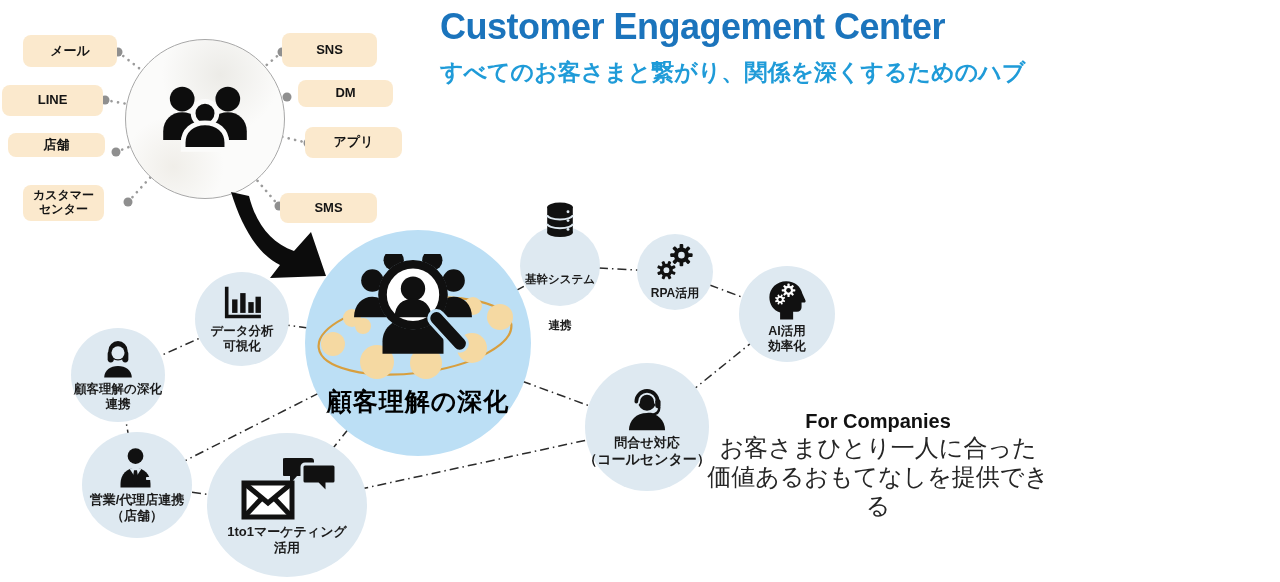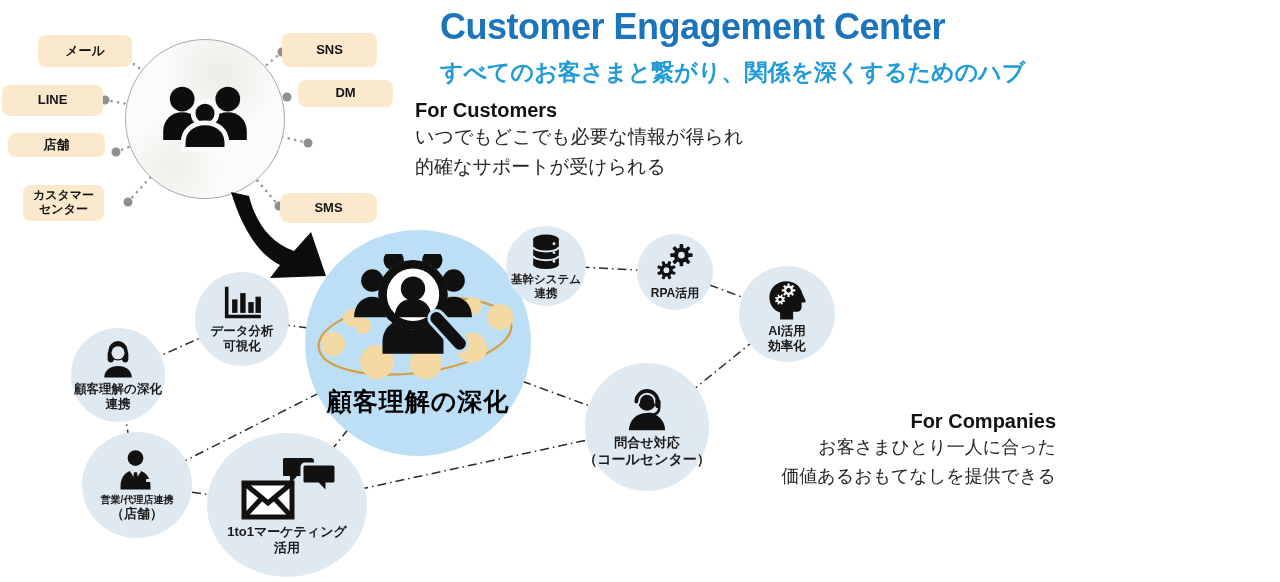--- a/index.html
+++ b/index.html
@@ -33,23 +33,23 @@
   
   .headline{position:absolute;left:440px;top:6px;width:536px;text-align:left;z-index:4;}
   .headline .title{font-size:36px;font-weight:700;color:var(--title-blue,#1b74bc);letter-spacing:-0.5px;white-space:nowrap;}
   .headline .subtitle{margin-top:9px;font-size:23px;font-weight:700;color:var(--subtitle-blue,#1f9bd8);white-space:nowrap;}
 
   .for-customers{position:absolute;left:415px;top:99px;z-index:4;text-align:left;}
   .for-customers .heading{font-size:20px;font-weight:700;color:#111;}
   .for-customers .body-line{font-size:19px;color:#262626;line-height:30px;}
   .for-customers .body-line:first-of-type{margin-top:5px;}
 
-  .for-companies{position:absolute;left:700px;top:410px;width:356px;z-index:4;text-align:right;}
+  .for-companies{position:absolute;left:700px;top:410px;width:356px;z-index:4;text-align:center;}
   .for-companies .heading{font-size:20px;font-weight:700;color:#111;}
-  .for-companies .body-line{font-size:18px;color:#262626;line-height:29px;}
+  .for-companies .body-line{font-size:24px;color:#262626;line-height:29px;}
   .for-companies .body-line:first-of-type{margin-top:5px;}
 
   
   .hub-circle{
     position:absolute;left:305px;top:230px;width:226px;height:226px;border-radius:50%;
     background:var(--hub-blue,#bcdff5);z-index:2;
   }
   .hub-orbit{position:absolute;left:0;top:0;width:226px;height:226px;}
   .hub-icon{position:absolute;left:47px;top:24px;width:122px;height:110px;}
   .hub-label{
@@ -134,53 +134,51 @@
           <circle cx="74" cy="19" r="13"></circle>
           <path d="M6,62 v-9 c0,-12 9,-20 20,-20 s20,8 20,20 v9 z"></path>
           <path d="M54,62 v-9 c0,-12 9,-20 20,-20 s20,8 20,20 v9 z"></path>
           <circle cx="50" cy="34" r="12.5" stroke="#fbfbfa" stroke-width="5"></circle>
           <path d="M27,72 v-7 c0,-13 10,-21 23,-21 s23,8 23,21 v7 z" stroke="#fbfbfa" stroke-width="5"></path>
         </g>
       </svg>
     </span>
   </div>
 
-  <div class="channel-box" style="left:38px;top:35px;width:94px;height:32px;">
+  <div class="channel-box" style="left:23px;top:35px;width:94px;height:32px;">
       <span>メール</span>
     </div>
   <div class="channel-box" style="left:2px;top:85px;width:101px;height:31px;">
       <span>LINE</span>
     </div>
   <div class="channel-box" style="left:8px;top:133px;width:97px;height:24px;">
       <span>店舗</span>
     </div>
   <div class="channel-box" style="left:23px;top:185px;width:81px;height:36px;font-size:12px;">
     <span>カスタマー</span>
     <span>センター</span>
   </div>
   <div class="channel-box" style="left:282px;top:33px;width:95px;height:34px;">
       <span>SNS</span>
     </div>
   <div class="channel-box" style="left:298px;top:80px;width:95px;height:27px;">
       <span>DM</span>
     </div>
-  <div class="channel-box" style="left:280px;top:193px;width:97px;height:30px;border-radius:9px;">
+  <div class="channel-box" style="left:305px;top:127px;width:97px;height:31px;">
+      <span>アプリ</span>
+    </div>
+  <div class="channel-box" style="left:280px;top:193px;width:97px;height:30px;">
       <span>SMS</span>
     </div>
 
   <div class="headline">
     <div class="title">Customer Engagement Center</div>
     <div class="subtitle">すべてのお客さまと繋がり、関係を深くするためのハブ</div>
   </div>
 
-  <div class="for-customers">
-    <div class="heading">For Customers</div>
-    <div class="body-line">いつでもどこでも必要な情報が得られ</div>
-    <div class="body-line">的確なサポートが受けられる</div>
-  </div>
 
   <div class="for-companies">
     <div class="heading">For Companies</div>
     <div class="body-line">お客さまひとり一人に合った</div>
     <div class="body-line">価値あるおもてなしを提供できる</div>
   </div>
 
   <div class="hub-circle">
     <svg class="hub-orbit" viewBox="0 0 226 226">
       <ellipse cx="110" cy="106" rx="97" ry="37" fill="none" stroke="var(--ring-orange,#d89f3e)" stroke-width="2.2" transform="rotate(-7 110 106)"></ellipse>
@@ -255,21 +253,21 @@
       <svg width="46" height="42" viewBox="0 0 60 56">
         <g fill="#111">
           <circle cx="28" cy="12" r="10.5"></circle>
           <path d="M8,54 v-5 c0,-13 9,-21 20,-21 s20,8 20,21 v5 z"></path>
         </g>
         <path d="M20,29 L28,41 L36,29 L28,27 Z" fill="#dee9f1"></path>
         <path d="M26,31 h4 l2,13 -4,7 -4,-7 z" fill="#111"></path>
         <rect x="42" y="40" width="8" height="4" rx="1" fill="#dee9f1"></rect>
       </svg>
     </span>
-    <div class="node-line" style="font-size:10px;">営業/代理店連携</div>
+    <div class="node-line" style="font-size:13px;">営業/代理店連携</div>
     <div class="node-line" style="font-size:13px;">（店舗）</div>
   </div>
 
   <div class="node" style="left:207px;top:433px;width:160px;height:144px;">
     <span class="duo-icon">
       <span class="envelope">
         <svg width="54" height="40" viewBox="0 0 54 40">
           <rect x="3" y="3" width="48" height="34" fill="#fff" stroke="#111" stroke-width="5"></rect>
           <path d="M3,3 L27,23 L51,3" fill="none" stroke="#111" stroke-width="5"></path>
           <path d="M3,37 L20,19 M51,37 L34,19" fill="none" stroke="#111" stroke-width="5"></path>
@@ -281,21 +279,21 @@
             <path d="M2,4 h26 a3,3 0 0 1 3,3 v12 a3,3 0 0 1 -3,3 h-14 l-7,8 v-8 h-5 a3,3 0 0 1 -3,-3 v-12 a3,3 0 0 1 3,-3 z"></path>
             <path d="M22,10 h28 a3,3 0 0 1 3,3 v14 a3,3 0 0 1 -3,3 h-6 v9 l-9,-9 h-13 a3,3 0 0 1 -3,-3 v-14 a3,3 0 0 1 3,-3 z" stroke="#dee9f1" stroke-width="3"></path>
           </g>
         </svg>
       </span>
     </span>
     <div class="node-line" style="font-size:13px;">1to1マーケティング</div>
     <div class="node-line" style="font-size:13px;">活用</div>
   </div>
 
-  <div class="node" style="left:506px;top:226px;width:80px;height:80px;">
+  <div class="node" style="left:520px;top:226px;width:80px;height:80px;gap:32px;">
     <span class="icon">
       <svg width="32" height="38" viewBox="0 0 40 46">
         <g fill="#111">
           <rect x="4" y="8" width="32" height="32"></rect>
           <ellipse cx="20" cy="8" rx="16" ry="5.5"></ellipse>
           <ellipse cx="20" cy="40" rx="16" ry="5.5"></ellipse>
         </g>
         <g stroke="#dee9f1" stroke-width="2.5" fill="none">
           <path d="M4,18 a16 5.5 0 0 0 32 0"></path>
           <path d="M4,29 a16 5.5 0 0 0 32 0"></path>

